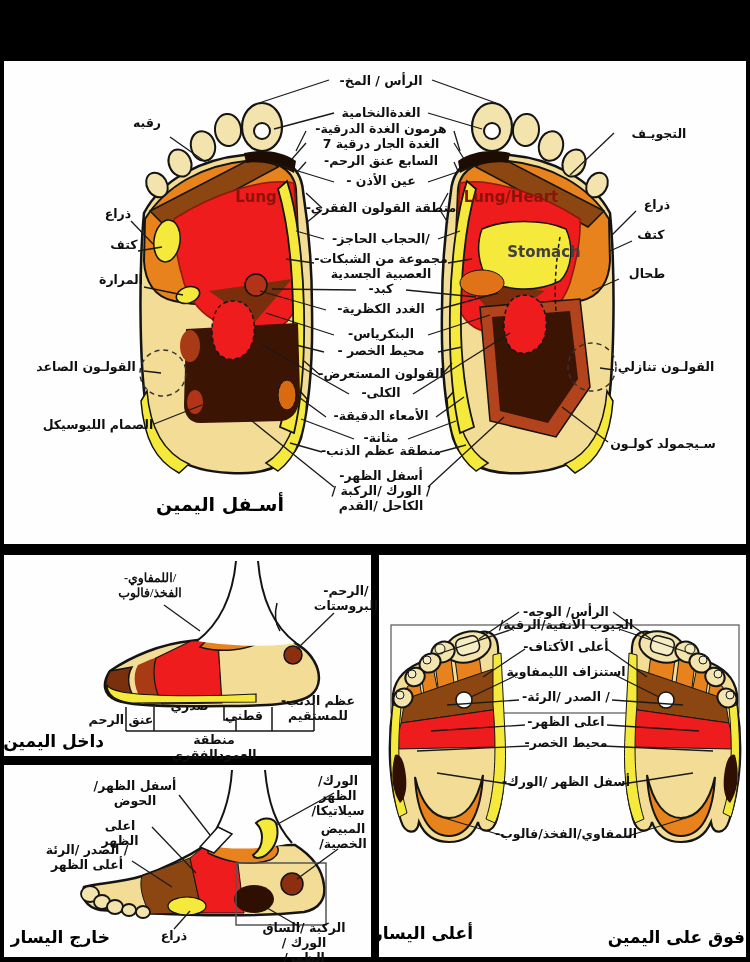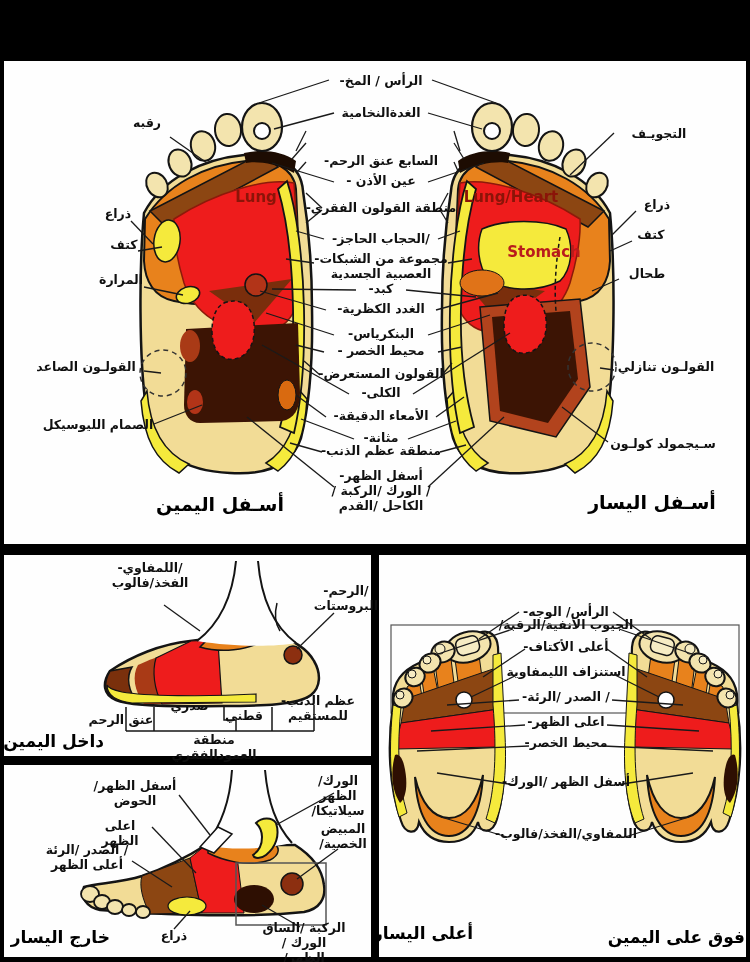--- a/index.html
+++ b/index.html
@@ -7,21 +7,21 @@
          font-family:"DejaVu Sans",sans-serif;}
   .panel{position:absolute;background:#fefefe;border:2px solid #000;box-sizing:border-box;}
   .panel svg{position:absolute;left:0;top:0;}
   .title{position:absolute;top:4px;left:0;width:100%;text-align:center;direction:rtl;
          font-weight:bold;font-size:37px;color:#fff;letter-spacing:1px;}
   .lbl{position:absolute;font-weight:bold;font-size:12.5px;color:#101010;direction:rtl;
        white-space:pre-line;line-height:1.18;text-align:center;}
   .cap{position:absolute;font-weight:bold;font-size:19px;color:#000;direction:rtl;text-align:center;white-space:nowrap;}
   .cap.sm{font-size:17px;}
   .ftxt{position:absolute;font-weight:bold;font-size:15px;color:#8b1408;text-align:center;white-space:nowrap;}
-  .ftxt.dark{color:#b91c1c;}
+  .ftxt.dark{color:#404040;}
 </style>
 </head>
 <body>
 
 <div id="stage">
 
 
   <div class="panel" style="left:2px;top:59px;width:746px;height:487px;">
     <svg width="746" height="487" viewBox="0 0 746 487">
       <defs>
@@ -128,20 +128,22 @@
           <path d="M424,426 L500,356"></path>
       </g>
     </svg>
 
     <div class="ftxt" style="left:220px;top:127px;width:64px;">Lung</div>
     <div class="ftxt" style="left:452px;top:127px;width:110px;">Lung/Heart</div>
     <div class="ftxt dark" style="left:496px;top:182px;width:88px;">Stomach</div>
 
     <div class="lbl" style="left:293px;top:13px;width:168px;">الرأس / المخ-</div>
     <div class="lbl" style="left:293px;top:45px;width:168px;">الغدةالنخامية</div>
+    <div class="lbl" style="left:293px;top:61px;width:168px;">هرمون الغدة الدرقية-
+الغدة الجار درقية 7</div>
     <div class="lbl" style="left:293px;top:93px;width:168px;">السابع عنق الرحم-</div>
     <div class="lbl" style="left:293px;top:113px;width:168px;">عين الأذن -</div>
     <div class="lbl" style="left:293px;top:140px;width:168px;">منطقة القولون الفقري-</div>
     <div class="lbl" style="left:293px;top:171px;width:168px;">/الحجاب الحاجز-</div>
     <div class="lbl" style="left:293px;top:191px;width:168px;">مجموعة من الشبكات-
 العصبية الجسدية</div>
     <div class="lbl" style="left:293px;top:221px;width:168px;">كبد-</div>
     <div class="lbl" style="left:293px;top:241px;width:168px;">الغدد الكظرية-</div>
     <div class="lbl" style="left:293px;top:266px;width:168px;">البنكرياس-</div>
     <div class="lbl" style="left:293px;top:283px;width:168px;">محيط الخصر -</div>
@@ -162,21 +164,20 @@
     <div class="lbl" style="left:28px;top:357px;width:132px;">الصمام الليوسيكل</div>
 
     <div class="lbl" style="left:610px;top:66px;width:90px;">التجويـف</div>
     <div class="lbl" style="left:628px;top:137px;width:50px;">ذراع</div>
     <div class="lbl" style="left:624px;top:167px;width:46px;">كتف</div>
     <div class="lbl" style="left:616px;top:206px;width:54px;">طحال</div>
     <div class="lbl" style="left:606px;top:299px;width:112px;">القولـون تنازلي</div>
     <div class="lbl" style="left:602px;top:376px;width:114px;">سـيجمولد كولـون</div>
 
     <div class="cap" style="left:136px;top:432px;width:160px;">أسـفل اليمين</div>
-    <div class="cap" style="left:568px;top:430px;width:160px;">أسـفل اليسار</div>
   </div>
 
   <div class="panel" style="left:2px;top:553px;width:371px;height:205px;">
     <svg width="371" height="205" viewBox="0 0 371 205">
       <path d="M106,116 C128,101 157,89 186,86 C210,83 245,79 268,78 C290,85 304,95 310,106 C317,118 317,132 307,140 C294,150 258,151 218,151 C168,152 126,151 112,145 C99,140 98,128 106,116 Z" fill="#f2dc96" stroke="#141414" stroke-width="2.5"></path>
       <path d="M106,116 C99,128 100,139 112,145 L134,148 C124,136 122,122 128,112 Z" fill="#7a300c" stroke="#141414" stroke-width="1.5"></path>
       <path d="M134,110 C145,105 155,101 163,99 C158,116 159,134 166,149 L140,149 C130,136 128,120 134,110 Z" fill="#a93a16"></path>
       <path d="M152,103 L187,86 C196,85 206,85 214,87 L218,148 L158,149 C150,134 148,116 152,103 Z" fill="#ee1c1c" stroke="#141414" stroke-width="1.2"></path>
       <path d="M196,92 C212,74 236,64 258,66 C268,70 270,78 262,84 C244,96 216,98 196,92 Z" fill="#e8821c" stroke="#141414" stroke-width="1.5"></path>
       <path d="M103,130 C103,140 112,146 128,148 L252,147 L252,139 C200,142 140,141 118,137 C109,135 104,133 103,130 Z" fill="#f5ea3c" stroke="#141414" stroke-width="1.2"></path>
@@ -191,21 +192,21 @@
         <path d="M220,152 L220,165 L232,165 L232,176"></path>
           <path d="M268,152 L268,176"></path>
         <path d="M310,150 L310,176"></path>
           <path d="M122,176 L310,176"></path>
       </g>
       <g stroke="#1a1a1a" stroke-width="1.3" fill="none">
         <path d="M160,50 L196,76"></path>
           <path d="M330,58 L293,94"></path>
       </g>
     </svg>
-    <div class="lbl" style="left:98px;top:6px;width:96px;">/اللمفاوي-
+    <div class="lbl" style="left:98px;top:16px;width:96px;font-family:Liberation Serif, serif;">/اللمفاوي-
 الفخذ/فالوب</div>
     <div class="lbl" style="left:300px;top:29px;width:68px;margin-left:8px;">/الرحم-
 البروستات</div>
     <div class="lbl" style="left:276px;top:139px;width:76px;">عظم الذنب-
 للمستقيم</div>
     <div class="lbl" style="left:156px;top:144px;width:54px;">صدري-</div>
     <div class="lbl" style="left:218px;top:154px;width:44px;">قطني</div>
     <div class="lbl" style="left:84px;top:158px;width:66px;">عنق الرحم</div>
     <div class="lbl" style="left:148px;top:178px;width:124px;">منطقة العمودالفقري</div>
     <div class="cap sm" style="left:10px;top:176px;width:90px;">داخل اليمين</div>

